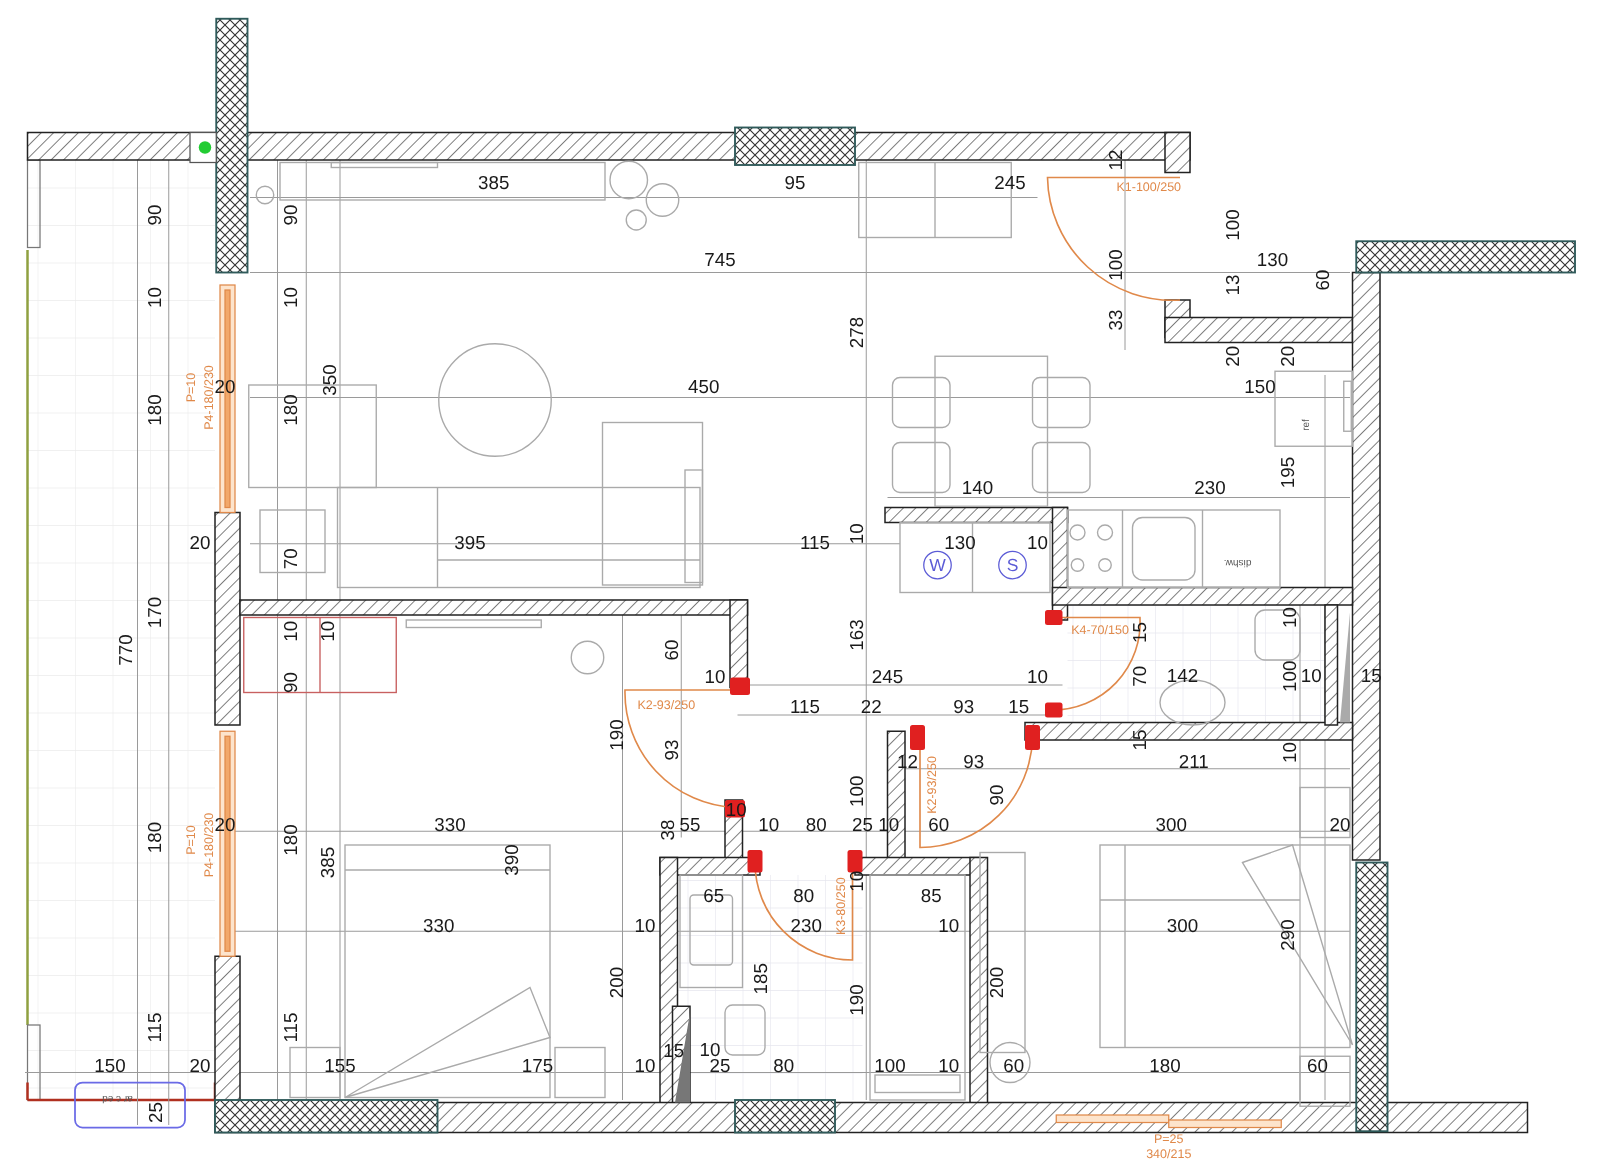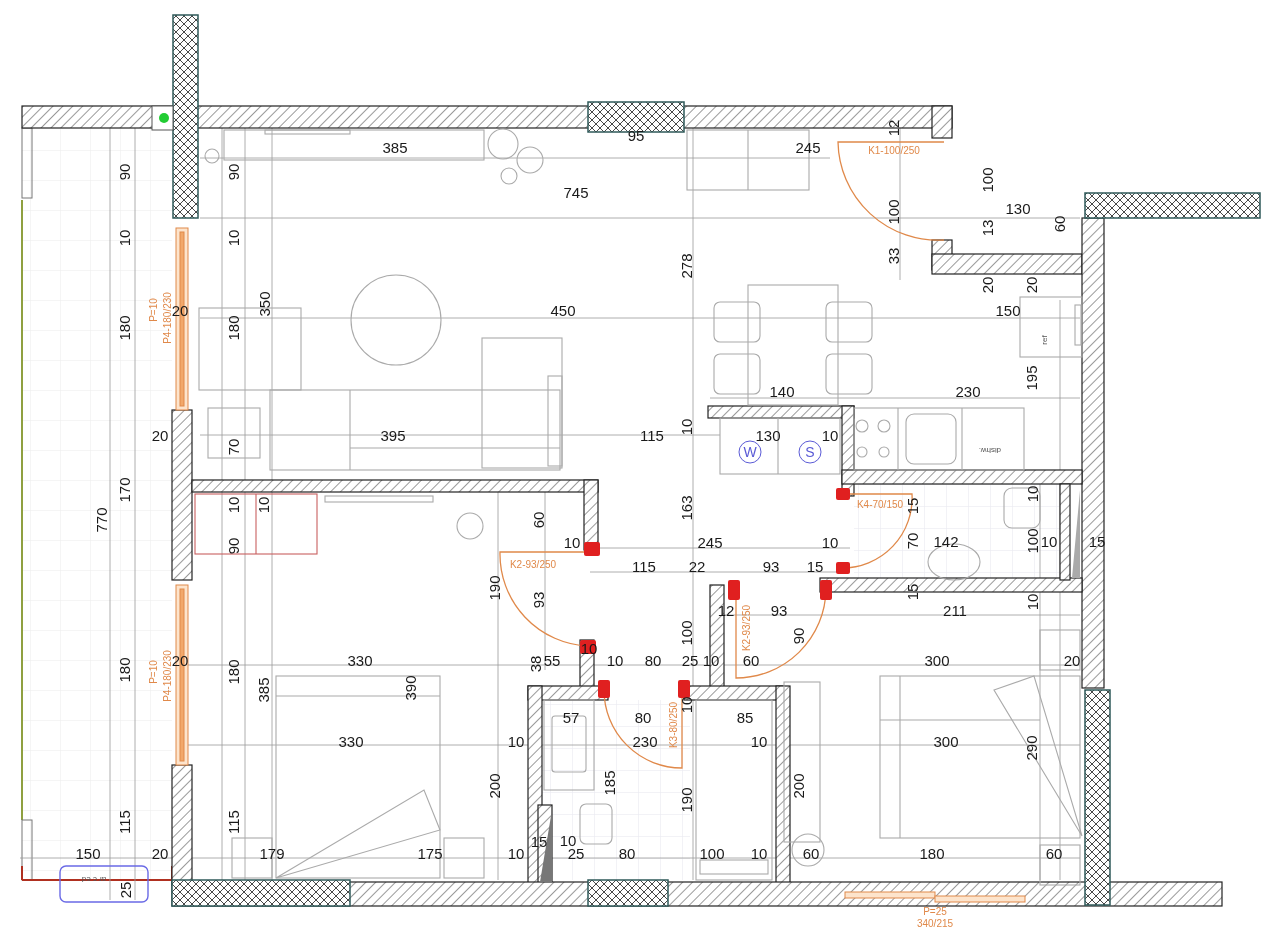--- a/index.html
+++ b/index.html
@@ -207,44 +207,44 @@
 
   <path d="M1072 578 L1080 490 L1080 578 Z" fill="#aaa"></path>
   <path d="M540 882 L552 810 L552 882 Z" fill="#777"></path>
 
   <circle cx="750" cy="452" r="11" fill="none" stroke="#5b5bd6"></circle>
   <circle cx="810" cy="452" r="11" fill="none" stroke="#5b5bd6"></circle>
 
   <rect x="60" y="866" width="88" height="36" rx="6" fill="none" stroke="#6a6ae6" stroke-width="1.4"></rect>
 </svg>
 
-<div class="lbl door" style="left:894px;top:151px">K1-100/250</div>
+<div class="lbl door" style="left:919px;top:151px">K1-100/250</div>
 <div class="lbl door" style="left:533px;top:565px">K2-93/250</div>
 <div class="lbl door v" style="left:747px;top:628px">K2-93/250</div>
 <div class="lbl door v" style="left:674px;top:725px">K3-80/250</div>
 <div class="lbl door" style="left:880px;top:505px">K4-70/150</div>
 
 <div class="lbl door v" style="left:154px;top:310px">P=10</div>
 <div class="lbl door v" style="left:168px;top:318px">P4-180/230</div>
 <div class="lbl door v" style="left:154px;top:672px">P=10</div>
 <div class="lbl door v" style="left:168px;top:676px">P4-180/230</div>
 <div class="lbl door" style="left:935px;top:912px">P=25</div>
 <div class="lbl door" style="left:935px;top:924px">340/215</div>
 
 <div class="lbl blue" style="left:750px;top:452px">W</div>
 <div class="lbl blue" style="left:810px;top:452px">S</div>
 <div class="lbl mir" style="left:990px;top:450px">dishw.</div>
 <div class="lbl small v" style="left:1045px;top:340px">ref</div>
 <div class="lbl mir" style="left:94px;top:879px">ar c ed</div>
 
 <div class="lbl" style="left:395px;top:147px">385</div>
-<div class="lbl" style="left:636px;top:135px">95</div>
+<div class="lbl" style="left:636px;top:147px">95</div>
 <div class="lbl" style="left:808px;top:147px">245</div>
 <div class="lbl v" style="left:893px;top:128px">12</div>
-<div class="lbl" style="left:576px;top:192px">745</div>
+<div class="lbl" style="left:576px;top:208px">745</div>
 <div class="lbl v" style="left:987px;top:180px">100</div>
 <div class="lbl" style="left:1018px;top:208px">130</div>
 <div class="lbl v" style="left:1059px;top:224px">60</div>
 <div class="lbl v" style="left:893px;top:212px">100</div>
 <div class="lbl v" style="left:987px;top:228px">13</div>
 <div class="lbl v" style="left:893px;top:256px">33</div>
 <div class="lbl v" style="left:987px;top:285px">20</div>
 <div class="lbl v" style="left:1031px;top:285px">20</div>
 <div class="lbl v" style="left:686px;top:266px">278</div>
 
@@ -257,21 +257,21 @@
 <div class="lbl" style="left:180px;top:310px">20</div>
 <div class="lbl v" style="left:264px;top:304px">350</div>
 <div class="lbl" style="left:563px;top:310px">450</div>
 <div class="lbl" style="left:1008px;top:310px">150</div>
 <div class="lbl v" style="left:1031px;top:378px">195</div>
 <div class="lbl" style="left:782px;top:391px">140</div>
 <div class="lbl" style="left:968px;top:391px">230</div>
 
 <div class="lbl" style="left:160px;top:435px">20</div>
 <div class="lbl v" style="left:233px;top:447px">70</div>
-<div class="lbl" style="left:393px;top:435px">395</div>
+<div class="lbl" style="left:376px;top:435px">395</div>
 <div class="lbl" style="left:652px;top:435px">115</div>
 <div class="lbl v" style="left:686px;top:427px">10</div>
 <div class="lbl" style="left:768px;top:435px">130</div>
 <div class="lbl" style="left:830px;top:435px">10</div>
 
 <div class="lbl v" style="left:101px;top:520px">770</div>
 <div class="lbl v" style="left:124px;top:490px">170</div>
 <div class="lbl v" style="left:233px;top:505px">10</div>
 <div class="lbl v" style="left:263px;top:505px">10</div>
 <div class="lbl v" style="left:233px;top:546px">90</div>
@@ -314,41 +314,41 @@
 <div class="lbl" style="left:615px;top:660px">10</div>
 <div class="lbl" style="left:653px;top:660px">80</div>
 <div class="lbl" style="left:690px;top:660px">25</div>
 <div class="lbl" style="left:711px;top:660px">10</div>
 <div class="lbl" style="left:751px;top:660px">60</div>
 <div class="lbl" style="left:937px;top:660px">300</div>
 <div class="lbl" style="left:1072px;top:660px">20</div>
 
 <div class="lbl v" style="left:263px;top:690px">385</div>
 <div class="lbl v" style="left:410px;top:688px">390</div>
-<div class="lbl" style="left:571px;top:717px">57</div>
+<div class="lbl" style="left:571px;top:717px">65</div>
 <div class="lbl" style="left:643px;top:717px">80</div>
 <div class="lbl v" style="left:686px;top:705px">10</div>
 <div class="lbl" style="left:745px;top:717px">85</div>
 <div class="lbl" style="left:351px;top:741px">330</div>
 <div class="lbl" style="left:516px;top:741px">10</div>
 <div class="lbl" style="left:645px;top:741px">230</div>
 <div class="lbl" style="left:759px;top:741px">10</div>
 <div class="lbl" style="left:946px;top:741px">300</div>
 <div class="lbl v" style="left:1031px;top:748px">290</div>
 
 <div class="lbl v" style="left:494px;top:786px">200</div>
 <div class="lbl v" style="left:609px;top:783px">185</div>
 <div class="lbl v" style="left:686px;top:800px">190</div>
 <div class="lbl v" style="left:798px;top:786px">200</div>
 <div class="lbl v" style="left:124px;top:822px">115</div>
 <div class="lbl v" style="left:233px;top:822px">115</div>
 
 <div class="lbl" style="left:88px;top:853px">150</div>
 <div class="lbl" style="left:160px;top:853px">20</div>
-<div class="lbl" style="left:272px;top:853px">179</div>
+<div class="lbl" style="left:272px;top:853px">155</div>
 <div class="lbl" style="left:430px;top:853px">175</div>
 <div class="lbl" style="left:516px;top:853px">10</div>
 <div class="lbl" style="left:539px;top:841px">15</div>
 <div class="lbl" style="left:568px;top:840px">10</div>
 <div class="lbl" style="left:576px;top:853px">25</div>
 <div class="lbl" style="left:627px;top:853px">80</div>
 <div class="lbl" style="left:712px;top:853px">100</div>
 <div class="lbl" style="left:759px;top:853px">10</div>
 <div class="lbl" style="left:811px;top:853px">60</div>
 <div class="lbl" style="left:932px;top:853px">180</div>

